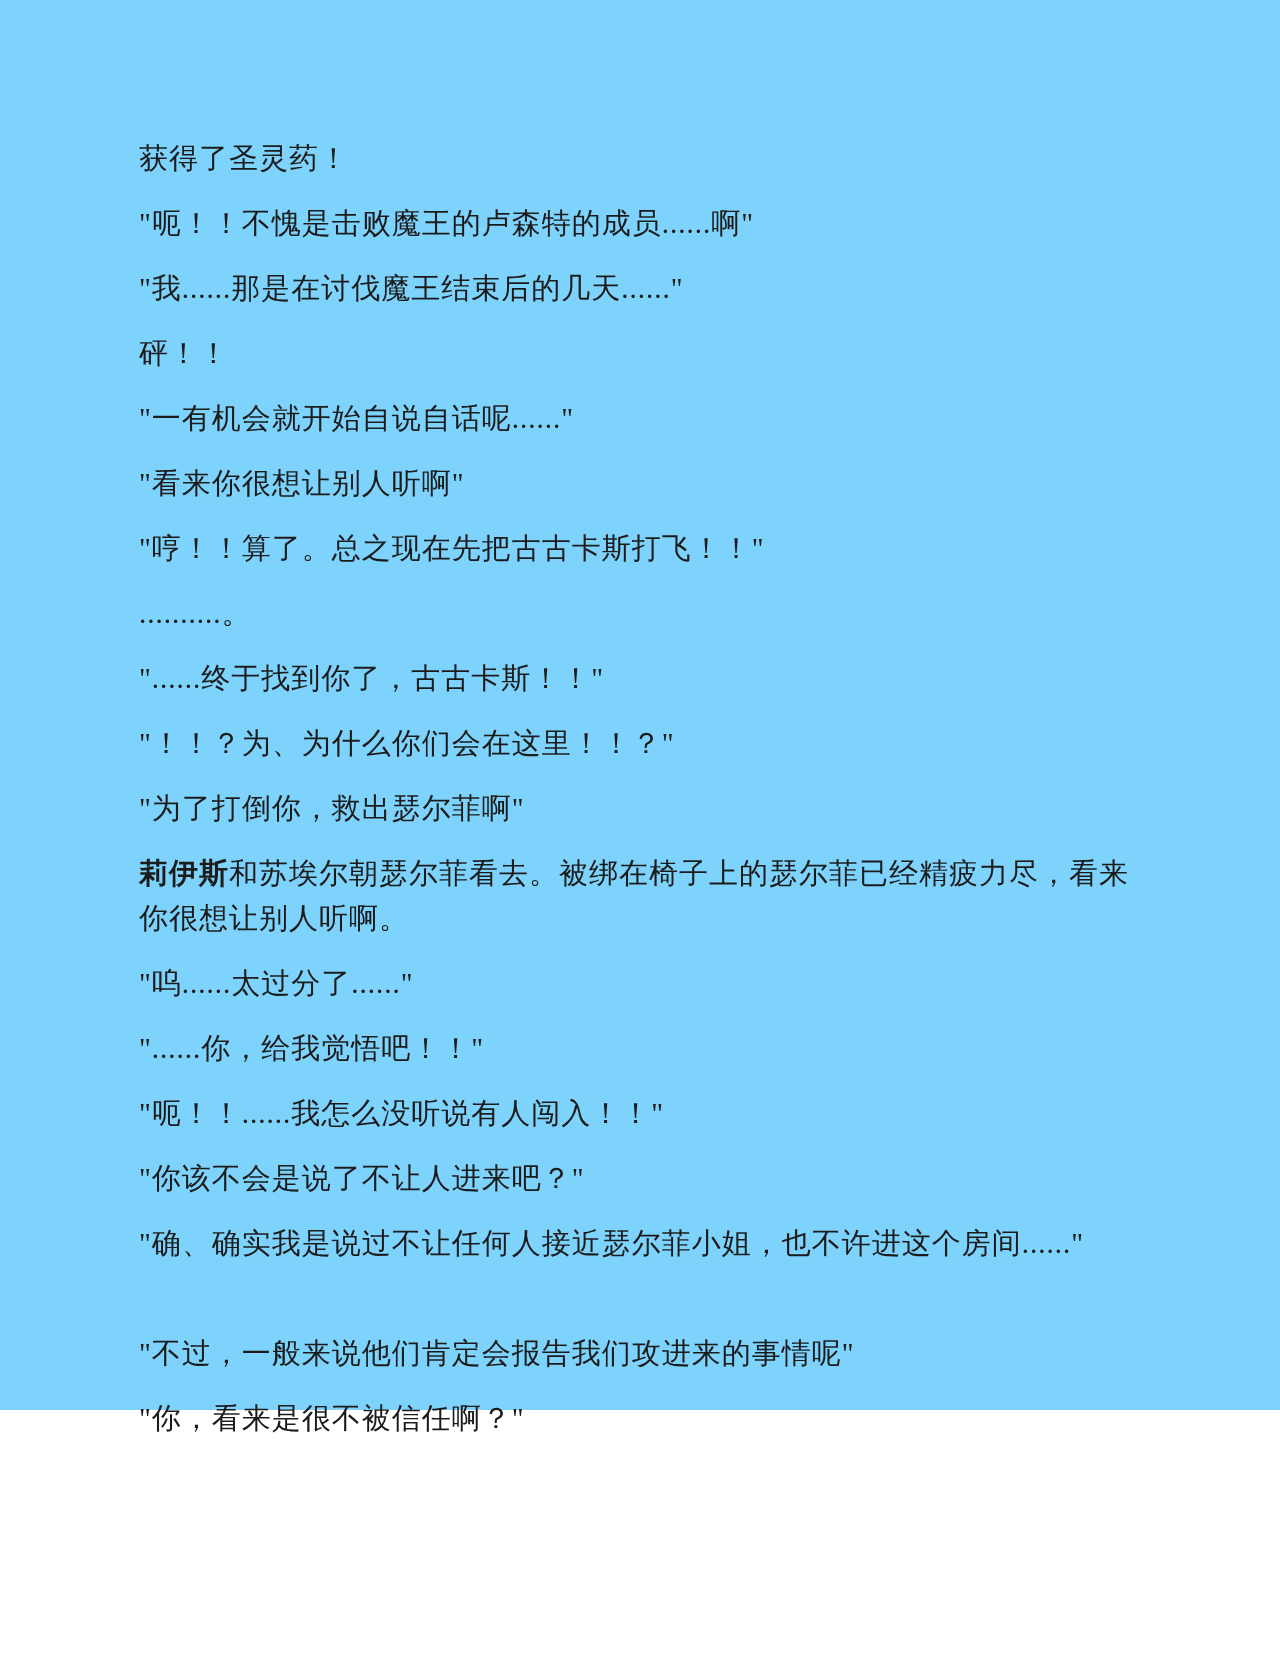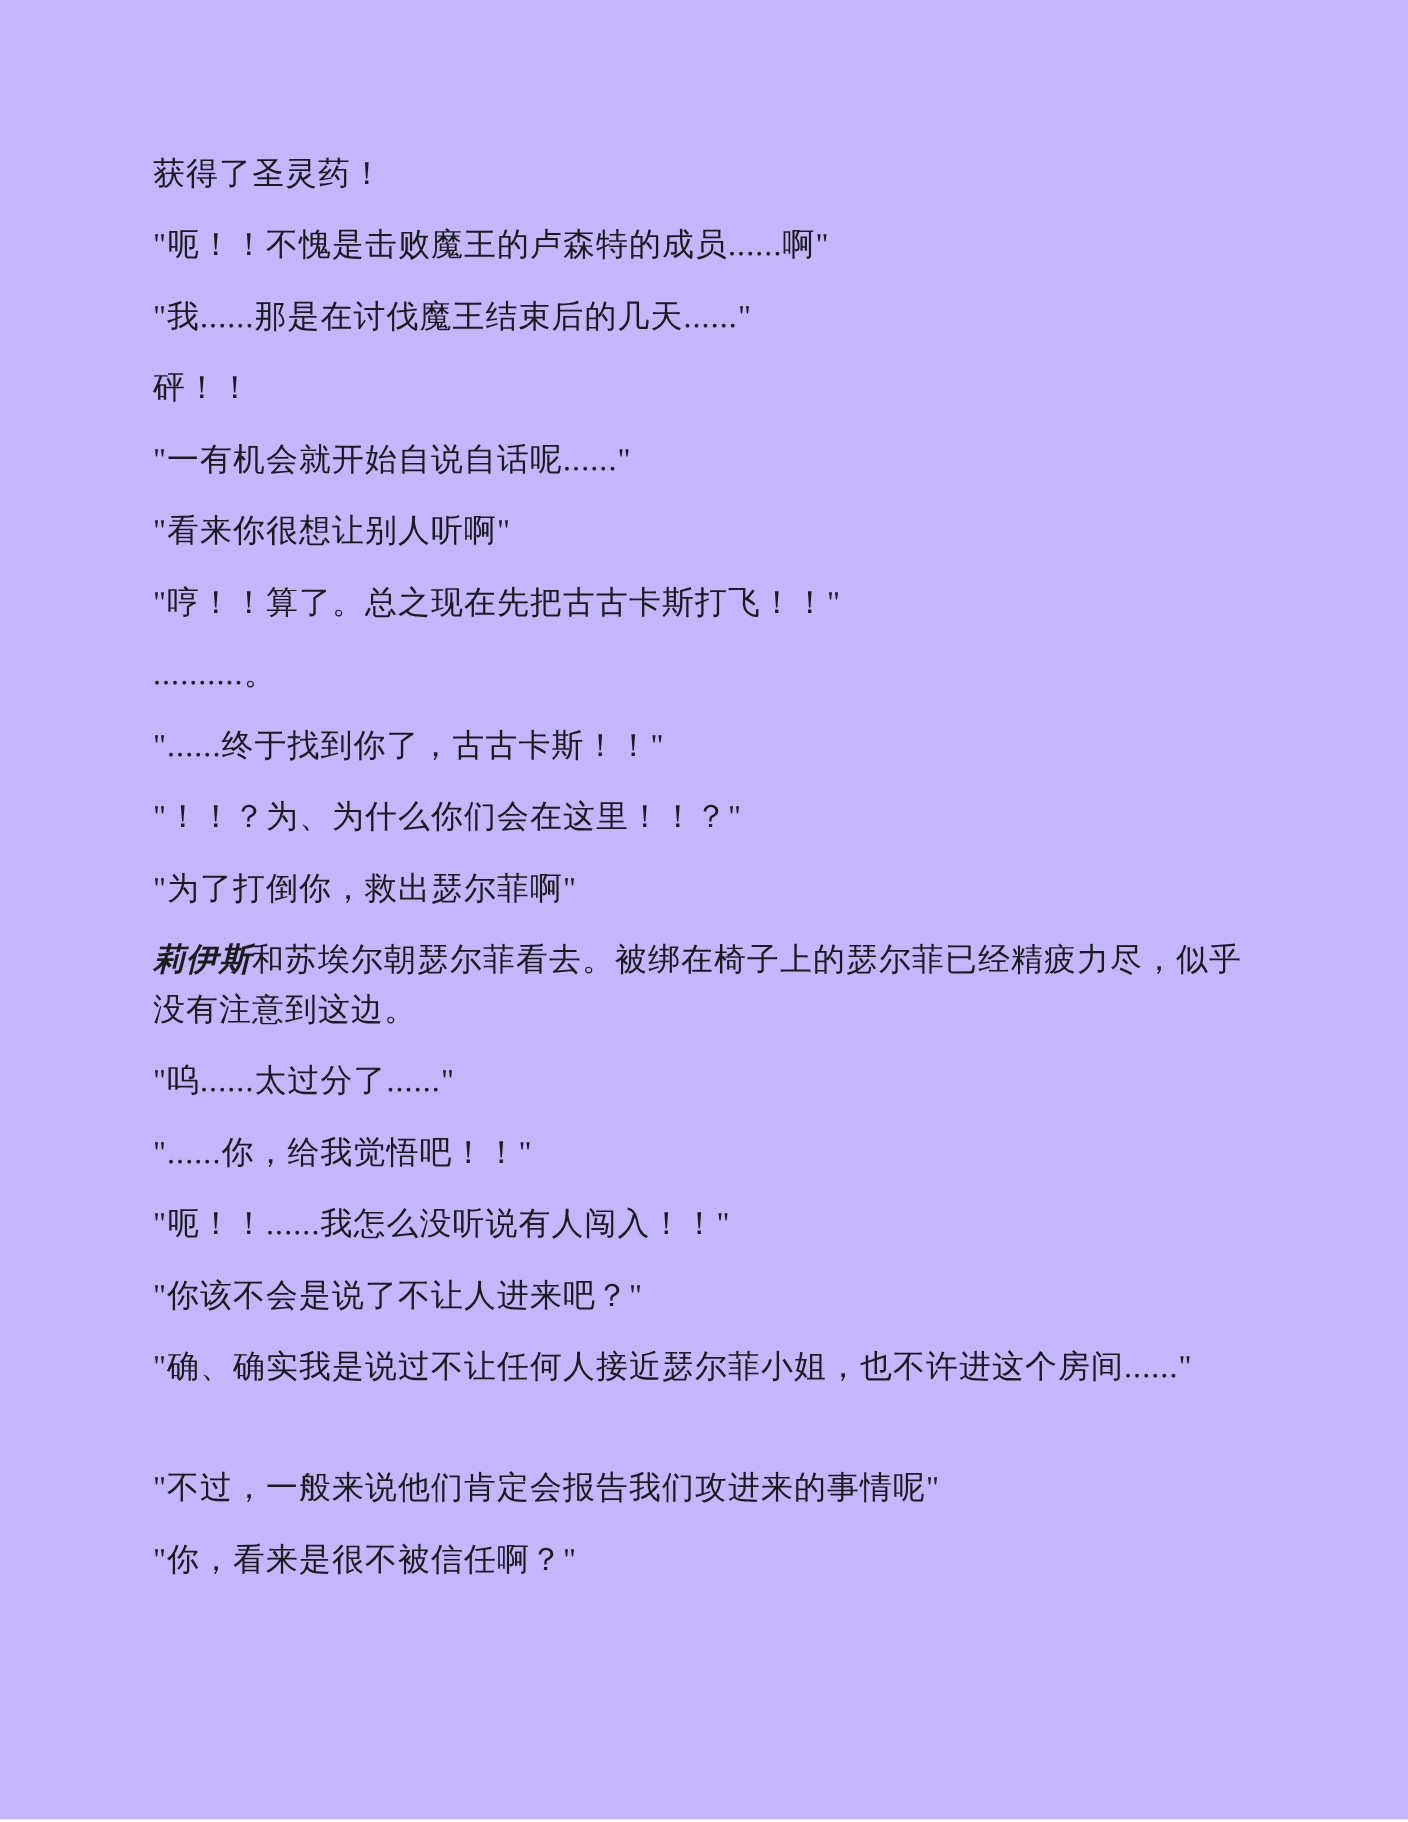--- a/index.html
+++ b/index.html
@@ -10,57 +10,56 @@
   body {
     width: 1280px;
     height: 1656px;
     overflow: hidden;
     font-family: "Liberation Serif", "DejaVu Serif", serif;
     color: #1b1b1b;
   }
   .page {
     box-sizing: border-box;
     width: 1280px;
-    height: 1654px;
+    height: 1410px;
     padding: 136px 136px 0 139px;
-    background: #c4b5fd;
+    background: #7dd3fc;
   }
   p.para {
     margin: 0 0 20px 0;
     font-size: 29px;
     line-height: 45px;
     letter-spacing: 1px;
     font-weight: 400;
     white-space: normal;
     word-break: break-all;
   }
   p.extra-gap {
     margin-top: 65px;
   }
   .bold-name {
     font-weight: 700;
-    font-style: italic;
   }
 </style>
 </head>
 <body>
 
 <div class="page">
   <p class="para">获得了圣灵药！</p>
   <p class="para">"呃！！不愧是击败魔王的卢森特的成员......啊"</p>
   <p class="para">"我......那是在讨伐魔王结束后的几天......"</p>
   <p class="para">砰！！</p>
   <p class="para">"一有机会就开始自说自话呢......"</p>
   <p class="para">"看来你很想让别人听啊"</p>
   <p class="para">"哼！！算了。总之现在先把古古卡斯打飞！！"</p>
   <p class="para">..........。</p>
   <p class="para">"......终于找到你了，古古卡斯！！"</p>
   <p class="para">"！！？为、为什么你们会在这里！！？"</p>
   <p class="para">"为了打倒你，救出瑟尔菲啊"</p>
-  <p class="para"><span class="bold-name">莉伊斯</span><span>和苏埃尔朝瑟尔菲看去。被绑在椅子上的瑟尔菲已经精疲力尽，似乎没有注意到这边。</span></p>
+  <p class="para"><span class="bold-name">莉伊斯</span><span>和苏埃尔朝瑟尔菲看去。被绑在椅子上的瑟尔菲已经精疲力尽，看来你很想让别人听啊。</span></p>
   <p class="para">"呜......太过分了......"</p>
   <p class="para">"......你，给我觉悟吧！！"</p>
   <p class="para">"呃！！......我怎么没听说有人闯入！！"</p>
   <p class="para">"你该不会是说了不让人进来吧？"</p>
   <p class="para">"确、确实我是说过不让任何人接近瑟尔菲小姐，也不许进这个房间......"</p>
   <p class="para extra-gap">"不过，一般来说他们肯定会报告我们攻进来的事情呢"</p>
   <p class="para">"你，看来是很不被信任啊？"</p>
 </div>
 
 </body></html>

